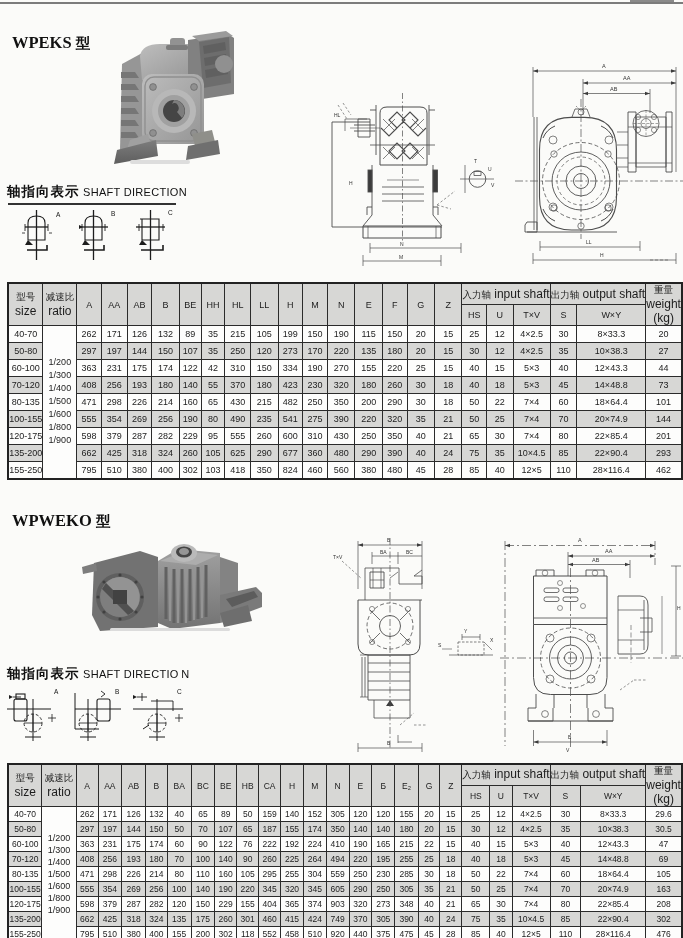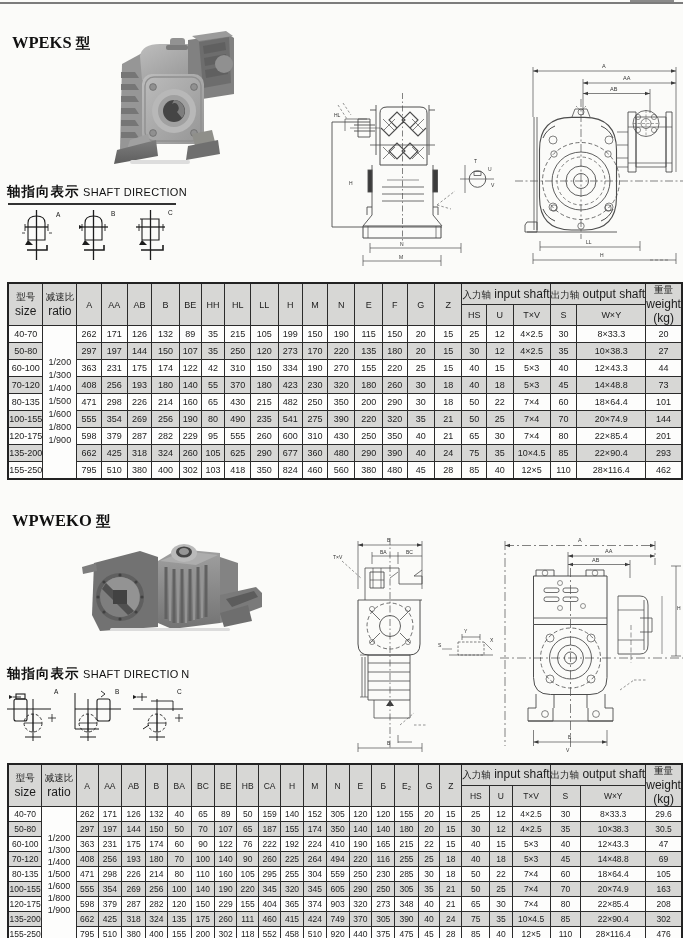--- a/index.html
+++ b/index.html
@@ -863,21 +863,21 @@
         <td>180</td>
         <td>70</td>
         <td>100</td>
         <td>140</td>
         <td>90</td>
         <td>260</td>
         <td>225</td>
         <td>264</td>
         <td>494</td>
         <td>220</td>
-        <td>116</td>
+        <td>195</td>
         <td>255</td>
         <td>25</td>
         <td>18</td>
         <td>40</td>
         <td>18</td>
         <td>5×3</td>
         <td>45</td>
         <td>14×48.8</td>
         <td>69</td>
       </tr>
@@ -961,21 +961,21 @@
       </tr>
 <tr class="sh" style="height:15px">
         <td>135-200</td>
         <td>662</td>
         <td>425</td>
         <td>318</td>
         <td>324</td>
         <td>135</td>
         <td>175</td>
         <td>260</td>
-        <td>111</td>
+        <td>301</td>
         <td>460</td>
         <td>415</td>
         <td>424</td>
         <td>749</td>
         <td>370</td>
         <td>305</td>
         <td>390</td>
         <td>40</td>
         <td>24</td>
         <td>75</td>

